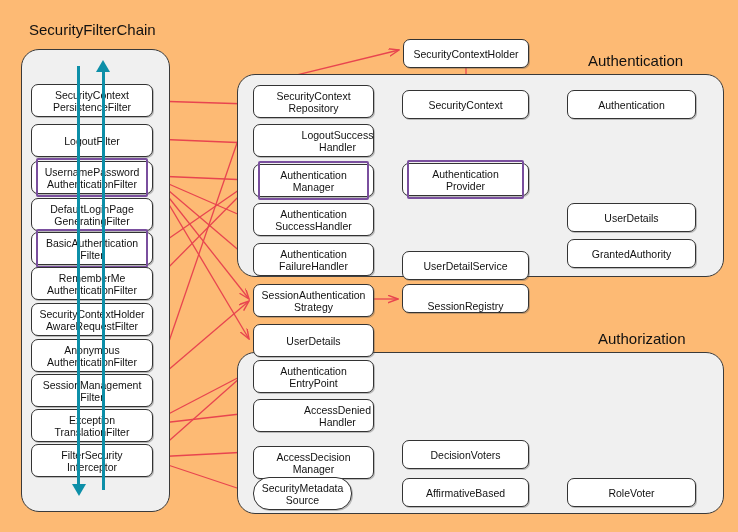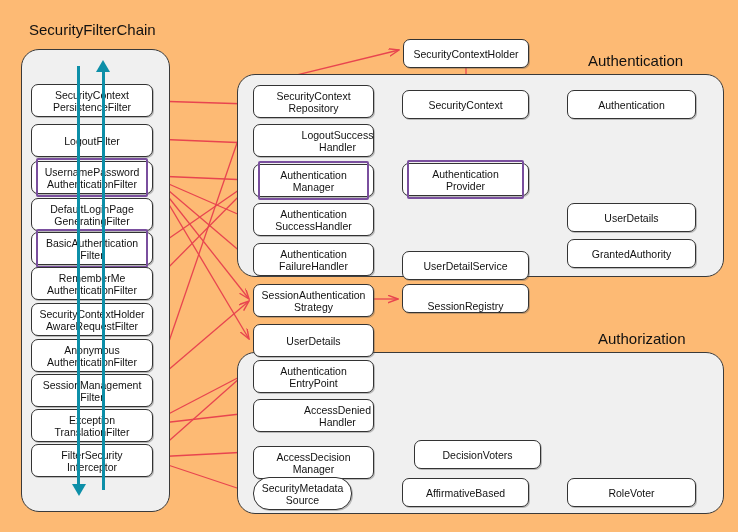--- a/index.html
+++ b/index.html
@@ -157,21 +157,21 @@
       </div>
       <div class="node" style="left: 567px; top: 203px; width: 129px; height: 29px;">
         <span>UserDetails</span>
       </div>
       <div class="node" style="left: 567px; top: 239px; width: 129px; height: 29px;">
         <span>GrantedAuthority</span>
       </div>
       <div class="node" style="left: 402px; top: 284px; width: 127px; height: 29px; align-items: flex-end;">
         <span>SessionRegistry</span>
       </div>
-      <div class="node" style="left: 414px; top: 440px; width: 127px; height: 29px;">
+      <div class="node" style="left: 402px; top: 440px; width: 127px; height: 29px;">
         <span>DecisionVoters</span>
       </div>
       <div class="node" style="left: 402px; top: 478px; width: 127px; height: 29px;">
         <span>AffirmativeBased</span>
       </div>
       <div class="node" style="left: 567px; top: 478px; width: 129px; height: 29px;">
         <span>RoleVoter</span>
       </div>
     </div>
 

